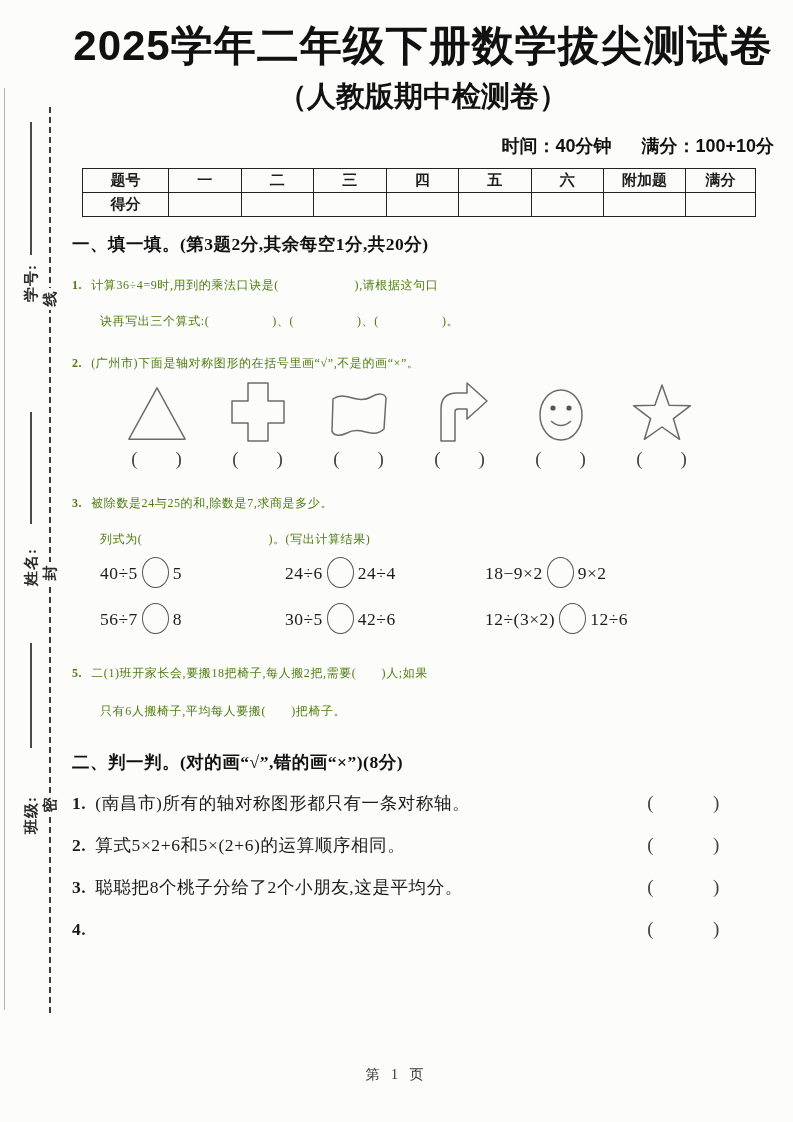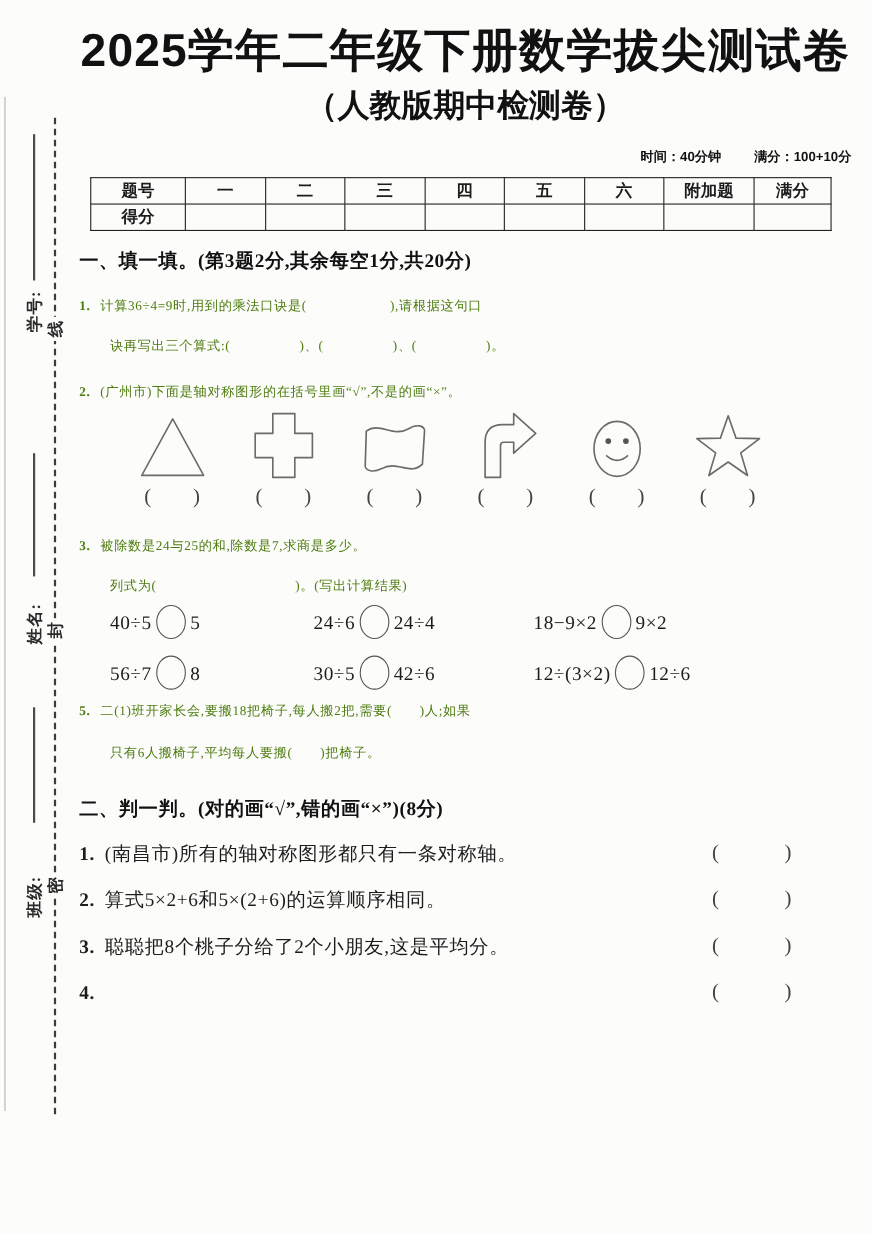--- a/index.html
+++ b/index.html
@@ -35,39 +35,39 @@
   .c-mi   { top:794px; }
   
   .main { position:absolute; left:72px; top:0; width:702px; }
   .title {
     margin-top:18px; text-align:center; font-family:"Liberation Sans", sans-serif;
     font-weight:900; font-size:42px; line-height:56px; letter-spacing:1px; color:#111;
   }
   .subtitle { text-align:center; font-weight:700; font-size:29px; line-height:44px; color:#111; }
   .meta {
     margin-top:16px; display:flex; justify-content:flex-end; gap:30px;
-    font-family:"Liberation Sans", sans-serif; font-weight:700; font-size:12px; color:#111;
+    font-family:"Liberation Sans", sans-serif; font-weight:700; font-size:18px; color:#111;
   }
   table.score {
     margin-top:10px; margin-left:10px; width:674px;
     border-collapse:collapse; table-layout:fixed;
     font-family:"Liberation Sans", sans-serif; font-weight:700; font-size:15px;padding-left:45px;
   }
   table.score td { border:1.6px solid #222; height:24px; text-align:center; vertical-align:middle; }
   td.col-first { width:86px; }
   td.col-extra { width:82px; }
   td.col-last  { width:70px; }
   .sec-heading {
     margin-top:16px; font-size:17.5px; line-height:22px; font-weight:700;
     letter-spacing:0.5px; color:#111;
   }
   .qline { font-size:12px; line-height:24px; letter-spacing:0.6px; color:#4d7c0f; }
   .qnum { font-weight:700; margin-right:9px; }
   .cont { padding-left:28px; }
-  .mt18 { margin-top:18px; } .mt12 { margin-top:12px; } .mt16 { margin-top:4px; }
+  .mt18 { margin-top:18px; } .mt12 { margin-top:12px; } .mt16 { margin-top:24px; }
   .mt20 { margin-top:20px; } .mt22 { margin-top:22px; } .mt14 { margin-top:14px; } .mt28 { margin-top:28px; }
   
   .shape-grid {
     margin-top:6px; padding-left:34px; width:640px;
     display:grid; grid-template-columns:repeat(6,1fr); align-items:end; justify-items:center;
   }
   .shape-grid svg { display:block; }
   .bracket-grid {
     margin-top:4px; padding-left:34px; width:640px;
     display:grid; grid-template-columns:repeat(6,1fr); justify-items:center;
@@ -230,14 +230,15 @@
       <span>聪聪把8个桃子分给了2个小朋友,这是平均分。</span>
       <span class="bracket">(　　　)</span>
     </div>
     <div class="judge-row mt18">
       <span class="qnum">4.</span>
       <span class="bracket">(　　　)</span>
     </div>
 
   </div>
 
+  <div class="footer">第 1 页</div>
 
 </div>
 
 </body></html>

